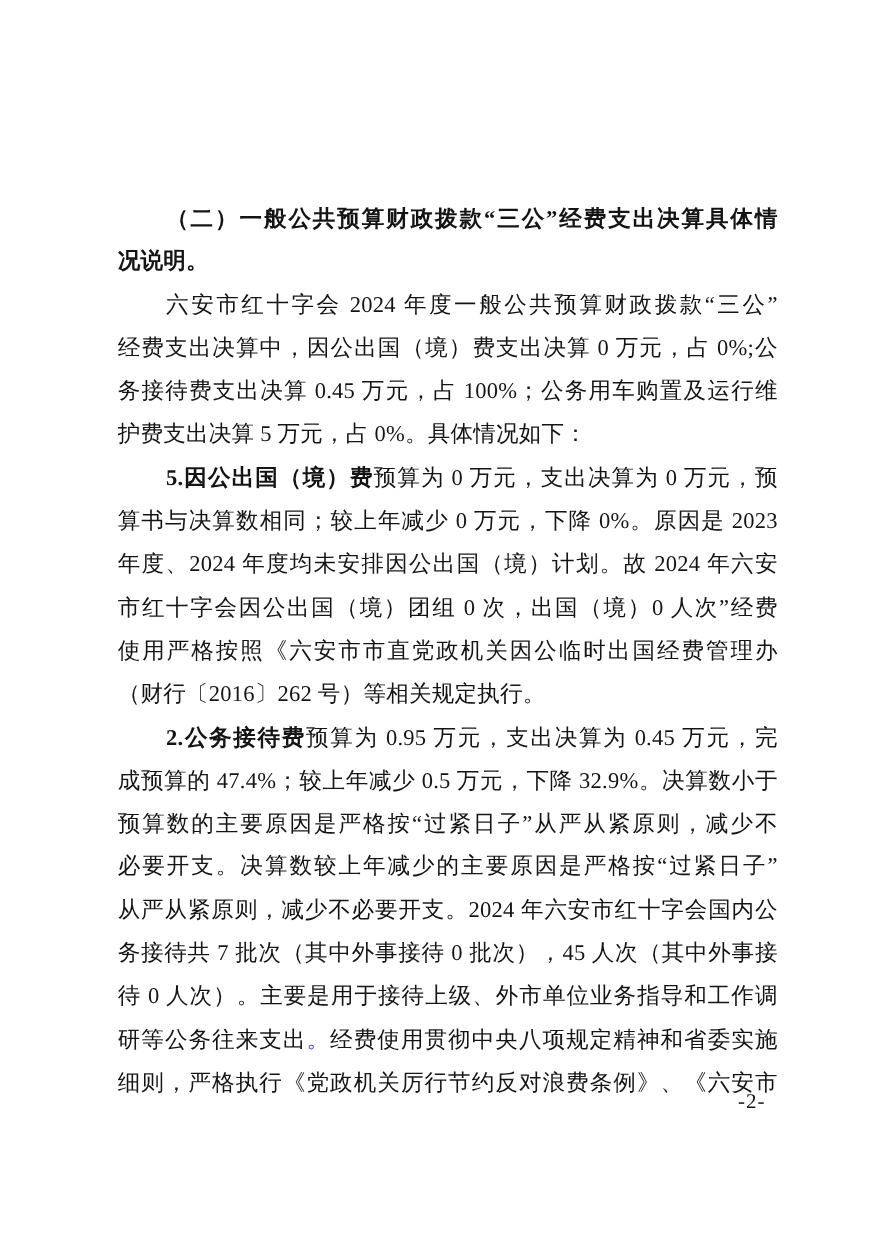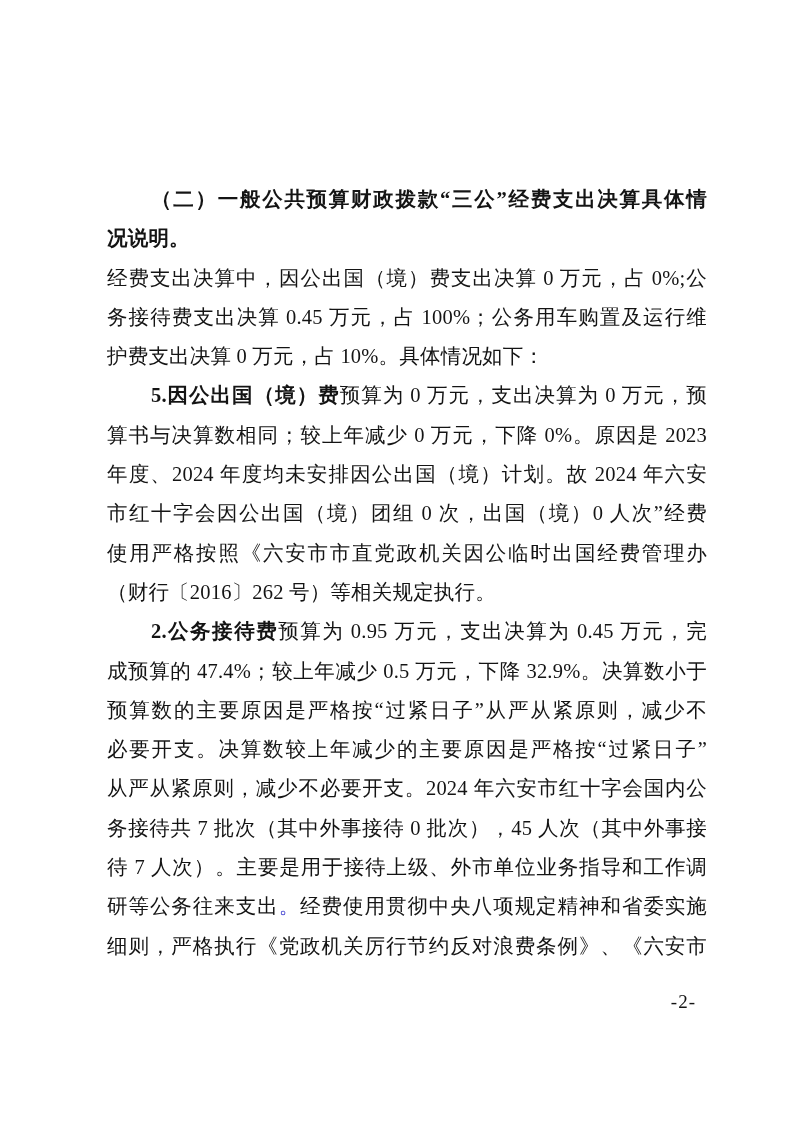--- a/index.html
+++ b/index.html
@@ -62,42 +62,43 @@
 </style>
 </head>
 <body>
 
 <div class="page">
   <div class="content">
 
     <div class="line j ind bold">（二）一般公共预算财政拨款“三公”经费支出决算具体情</div>
     <div class="line l bold">况说明。</div>
 
+    <div class="line j ind">六安市红十字会 2024 年度一般公共预算财政拨款“三公”</div>
     <div class="line j">经费支出决算中，因公出国（境）费支出决算 0 万元，占 0%;公</div>
     <div class="line j">务接待费支出决算 0.45 万元，占 100%；公务用车购置及运行维</div>
-    <div class="line l">护费支出决算 0 万元，占 10%。具体情况如下：</div>
+    <div class="line l">护费支出决算 5 万元，占 0%。具体情况如下：</div>
 
     <div class="line j ind">
       <span class="bold">5.因公出国（境）费</span><span>预算为 0 万元，支出决算为 0 万元，预</span>
     </div>
     <div class="line j">算书与决算数相同；较上年减少 0 万元，下降 0%。原因是 2023</div>
     <div class="line j">年度、2024 年度均未安排因公出国（境）计划。故 2024 年六安</div>
     <div class="line j">市红十字会因公出国（境）团组 0 次，出国（境）0 人次”经费</div>
     <div class="line j">使用严格按照《六安市市直党政机关因公临时出国经费管理办法》</div>
     <div class="line l">（财行〔2016〕262 号）等相关规定执行。</div>
 
     <div class="line j ind">
       <span class="bold">2.公务接待费</span><span>预算为 0.95 万元，支出决算为 0.45 万元，完</span>
     </div>
     <div class="line j">成预算的 47.4%；较上年减少 0.5 万元，下降 32.9%。决算数小于</div>
     <div class="line j">预算数的主要原因是严格按“过紧日子”从严从紧原则，减少不</div>
     <div class="line j">必要开支。决算数较上年减少的主要原因是严格按“过紧日子”</div>
     <div class="line j">从严从紧原则，减少不必要开支。2024 年六安市红十字会国内公</div>
     <div class="line j">务接待共 7 批次（其中外事接待 0 批次），45 人次（其中外事接</div>
-    <div class="line j">待 7 人次）。主要是用于接待上级、外市单位业务指导和工作调</div>
+    <div class="line j">待 0 人次）。主要是用于接待上级、外市单位业务指导和工作调</div>
     <div class="line j">
       <span>研等公务往来支出</span><span class="blue">。</span><span>经费使用贯彻中央八项规定精神和省委实施</span>
     </div>
     <div class="line j">细则，严格执行《党政机关厉行节约反对浪费条例》、《六安市</div>
 
   </div>
 
   <div class="page-number">-2-</div>
 </div>
 

